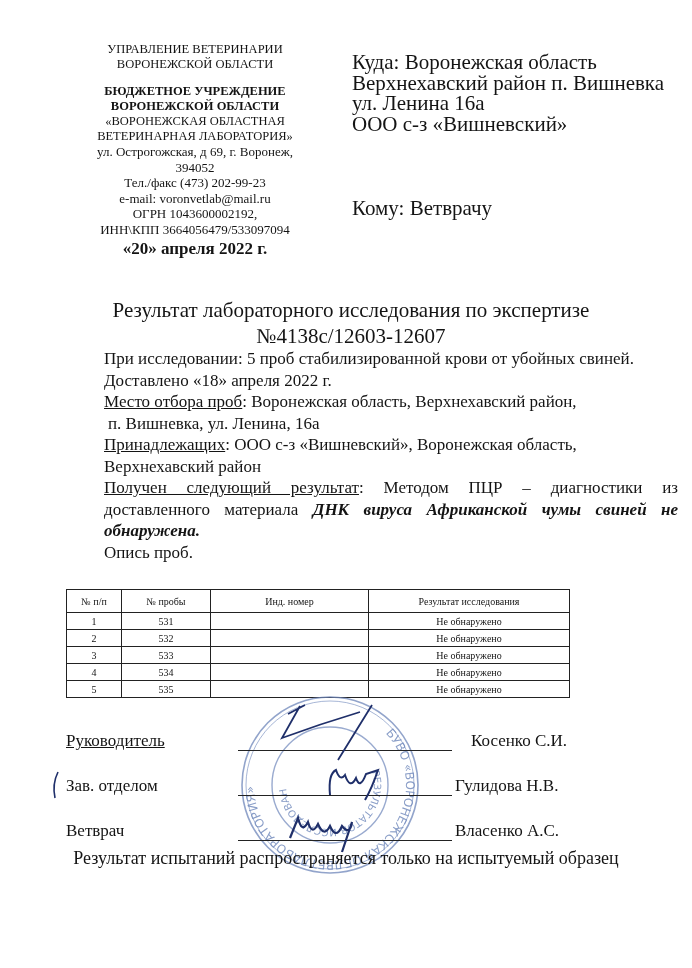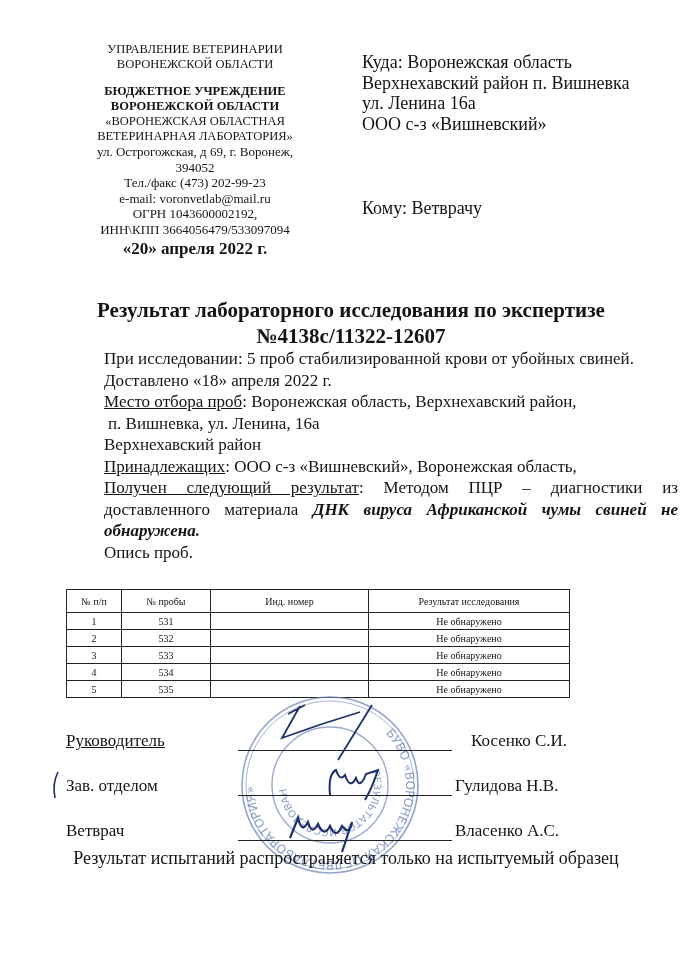--- a/index.html
+++ b/index.html
@@ -8,24 +8,24 @@
     font-family: "Liberation Serif", "DejaVu Serif", serif; color: #141414;
   }
   .abs { position: absolute; }
   
   .hdr-left { left: 60px; top: 42px; width: 270px; text-align: center; font-size: 12.5px; line-height: 15px; }
   .hdr-left .bold { font-weight: bold; }
   .hdr-left .gap { height: 12px; }
   .hdr-left .date { font-weight: bold; font-size: 17px; line-height: 20px; margin-top: 2px; }
   .hdr-left .normal { font-size: 13px; line-height: 15.5px; }
   
-  .hdr-right { left: 362px; top: 52px; font-size: 18px; line-height: 20.5px; }
+  .hdr-right { left: 352px; top: 52px; font-size: 21px; line-height: 20.5px; }
   .hdr-right .kom { margin-top: 64px; }
   
-  .title { left: 40px; top: 297px; width: 622px; text-align: center; font-weight: bold; font-size: 21px; line-height: 26px; }
+  .title { left: 40px; top: 297px; width: 622px; text-align: center; font-weight: normal; font-size: 21px; line-height: 26px; }
   
   .body { left: 66px; top: 348px; width: 574px; font-size: 17px; line-height: 21.5px; margin-left: 38px; }
   .body p { margin: 0; }
   .u { text-decoration: underline; }
   .indent { padding-left: 4px; }
   .justify { text-align: justify; }
   .bi { font-weight: bold; font-style: italic; }
   
   .tbl { left: 66px; top: 589px; border-collapse: collapse; font-size: 10px; }
   .tbl td, .tbl th { border: 1.3px solid #222; padding: 0; height: 16px; line-height: 15px; text-align: center; font-weight: normal; }
@@ -61,30 +61,30 @@
 <div class="abs hdr-right">
   <div>Куда: Воронежская область</div>
   <div>Верхнехавский район п. Вишневка</div>
   <div>ул. Ленина 16а</div>
   <div>ООО с-з «Вишневский»</div>
   <div class="kom">Кому: Ветврачу</div>
 </div>
 
 <div class="abs title">
   <div>Результат лабораторного исследования по экспертизе</div>
-  <div>№4138с/11322-12607</div>
+  <div>№4138с/12603-12607</div>
 </div>
 
 <div class="abs body">
   <p>При исследовании: 5 проб стабилизированной крови от убойных свиней.</p>
   <p>Доставлено «18» апреля 2022 г.</p>
   <p><span class="u">Место отбора проб</span><span>: Воронежская область, Верхнехавский район,</span></p>
   <p class="indent">п. Вишневка, ул. Ленина, 16а</p>
+  <p><span class="u">Принадлежащих</span><span>: ООО с-з «Вишневский», Воронежская область,</span></p>
   <p>Верхнехавский  район</p>
-  <p><span class="u">Принадлежащих</span><span>: ООО с-з «Вишневский», Воронежская область,</span></p>
   <p class="justify"><span class="u">Получен следующий результат</span><span>: Методом ПЦР – диагностики из доставленного материала </span><span class="bi">ДНК вируса Африканской чумы свиней не обнаружена.</span></p>
   <p>Опись проб.</p>
 </div>
 
 <table class="abs tbl">
   <tbody>
       <tr>
     <th class="c1">№ п/п</th>
     <th class="c2">№ пробы</th>
     <th class="c3">Инд. номер</th>

